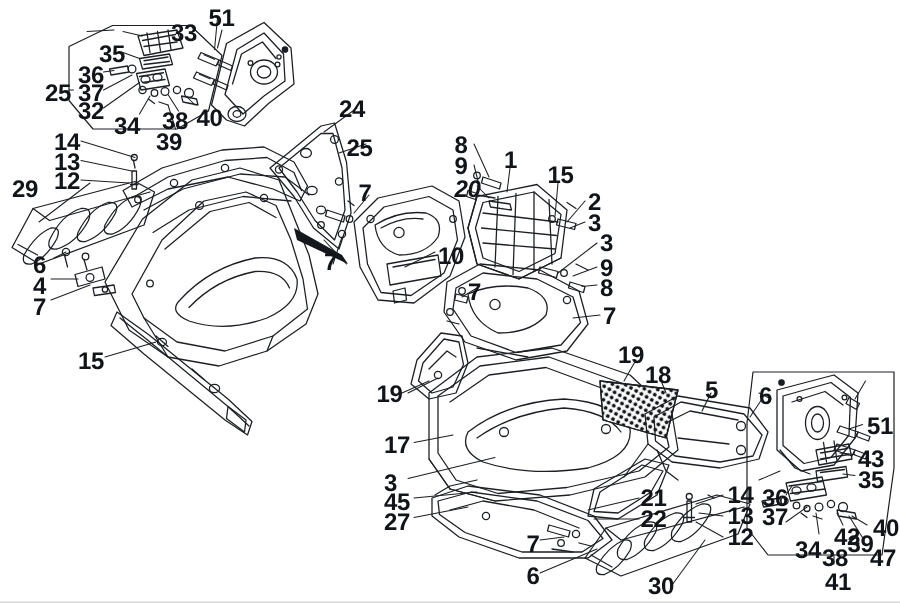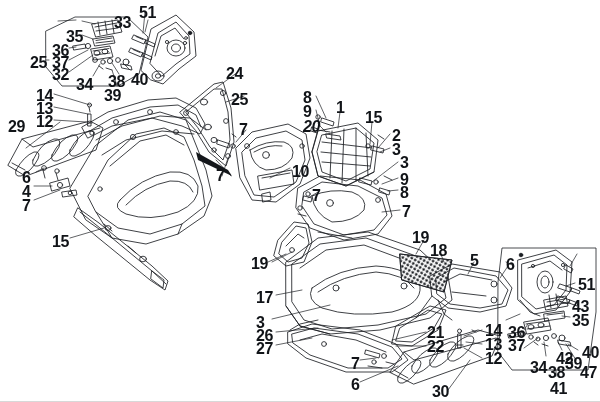--- a/index.html
+++ b/index.html
@@ -488,21 +488,21 @@
       <div class="lbl bg" style="left: 400px; top: 185px;">8</div>
       <div class="lbl bg" style="left: 312px; top: 188px;">7</div>
       <div class="lbl bg" style="left: 402px; top: 204px;">7</div>
       <div class="lbl bg" style="left: 251px; top: 256px;">19</div>
       <div class="lbl bg" style="left: 412px; top: 230px;">19</div>
       <div class="lbl bg" style="left: 430px; top: 243px;">18</div>
       <div class="lbl bg" style="left: 470px; top: 253px;">5</div>
       <div class="lbl bg" style="left: 506px; top: 257px;">6</div>
       <div class="lbl bg" style="left: 256px; top: 290px;">17</div>
       <div class="lbl bg" style="left: 256px; top: 315px;">3</div>
-      <div class="lbl bg" style="left: 256px; top: 328px;">26</div>
+      <div class="lbl bg" style="left: 256px; top: 328px;">45</div>
       <div class="lbl bg" style="left: 256px; top: 341px;">27</div>
       <div class="lbl bg" style="left: 351px; top: 356px;">7</div>
       <div class="lbl bg" style="left: 351px; top: 377px;">6</div>
       <div class="lbl bg" style="left: 427px; top: 325px;">21</div>
       <div class="lbl bg" style="left: 427px; top: 339px;">22</div>
       <div class="lbl bg" style="left: 432px; top: 384px;">30</div>
       <div class="lbl bg" style="left: 485px; top: 323px;">14</div>
       <div class="lbl bg" style="left: 485px; top: 337px;">13</div>
       <div class="lbl bg" style="left: 485px; top: 351px;">12</div>
       <div class="lbl bg" style="left: 571px; top: 240px; margin-left: 36px;">52</div>

